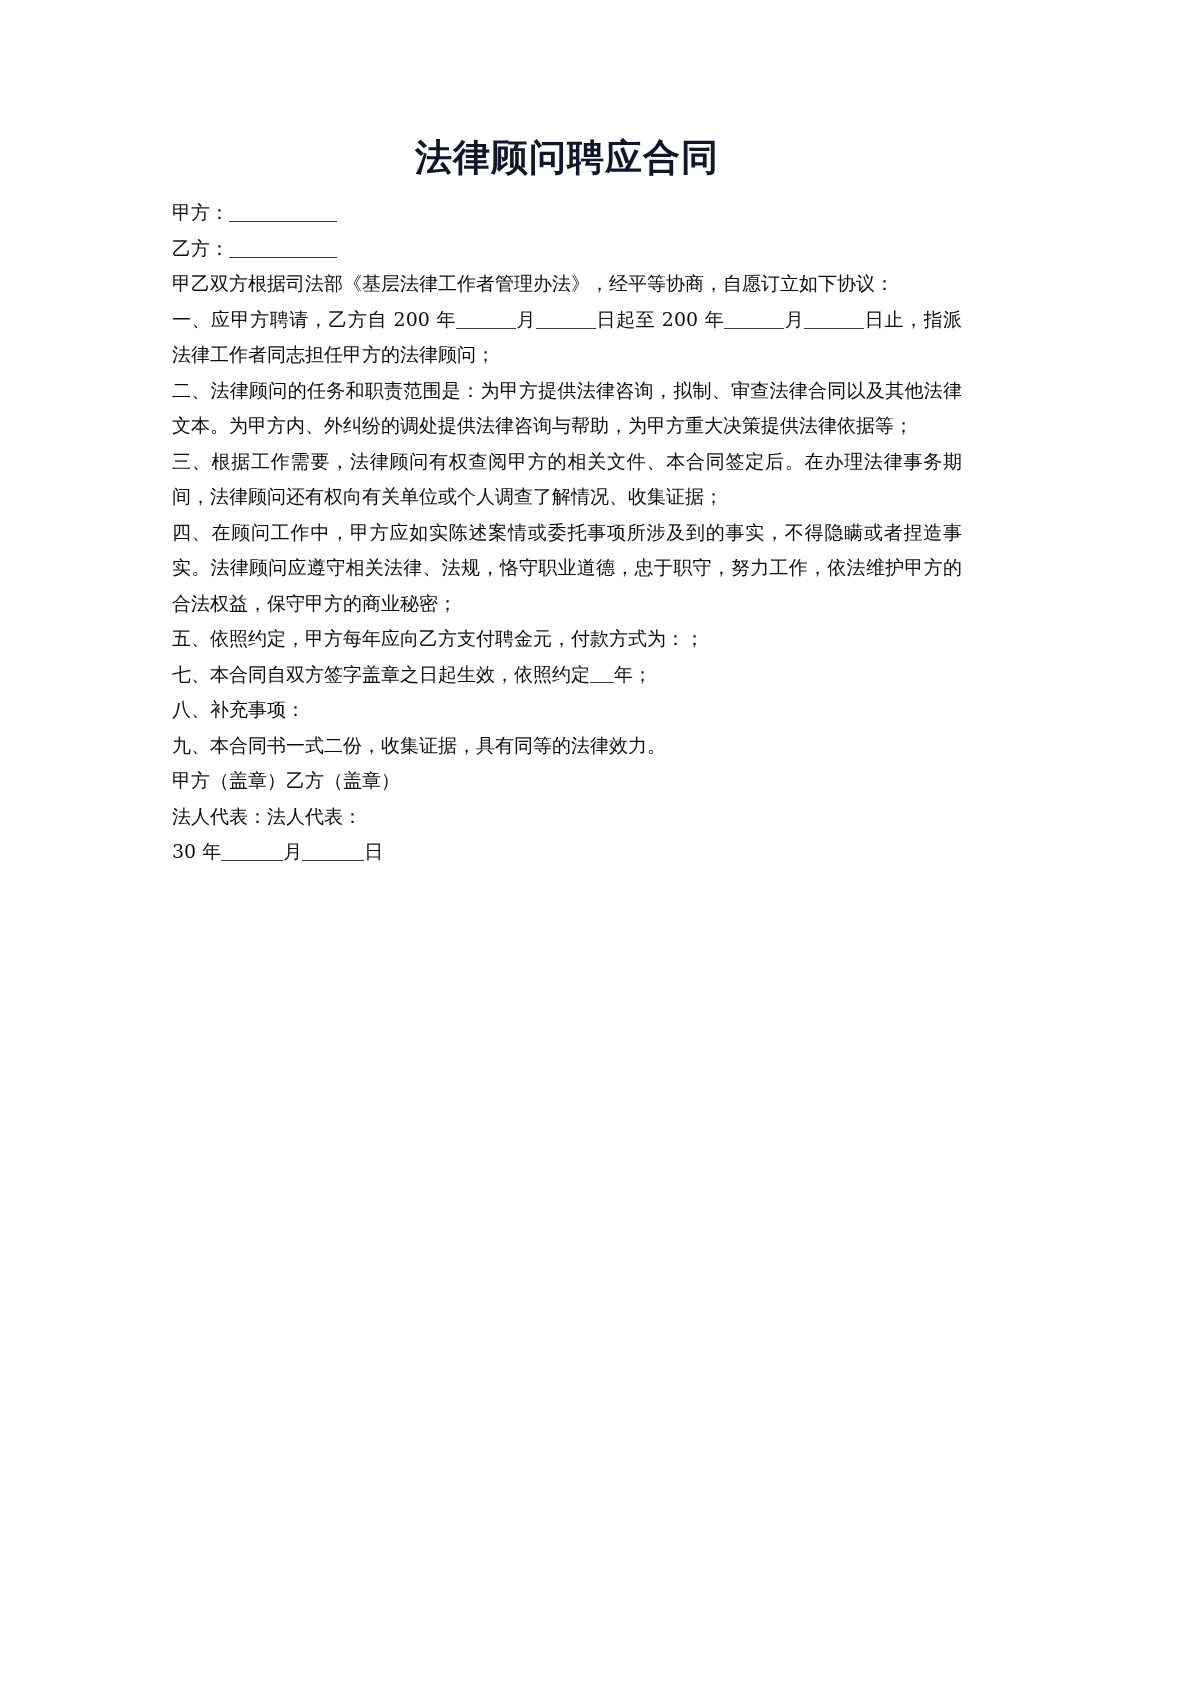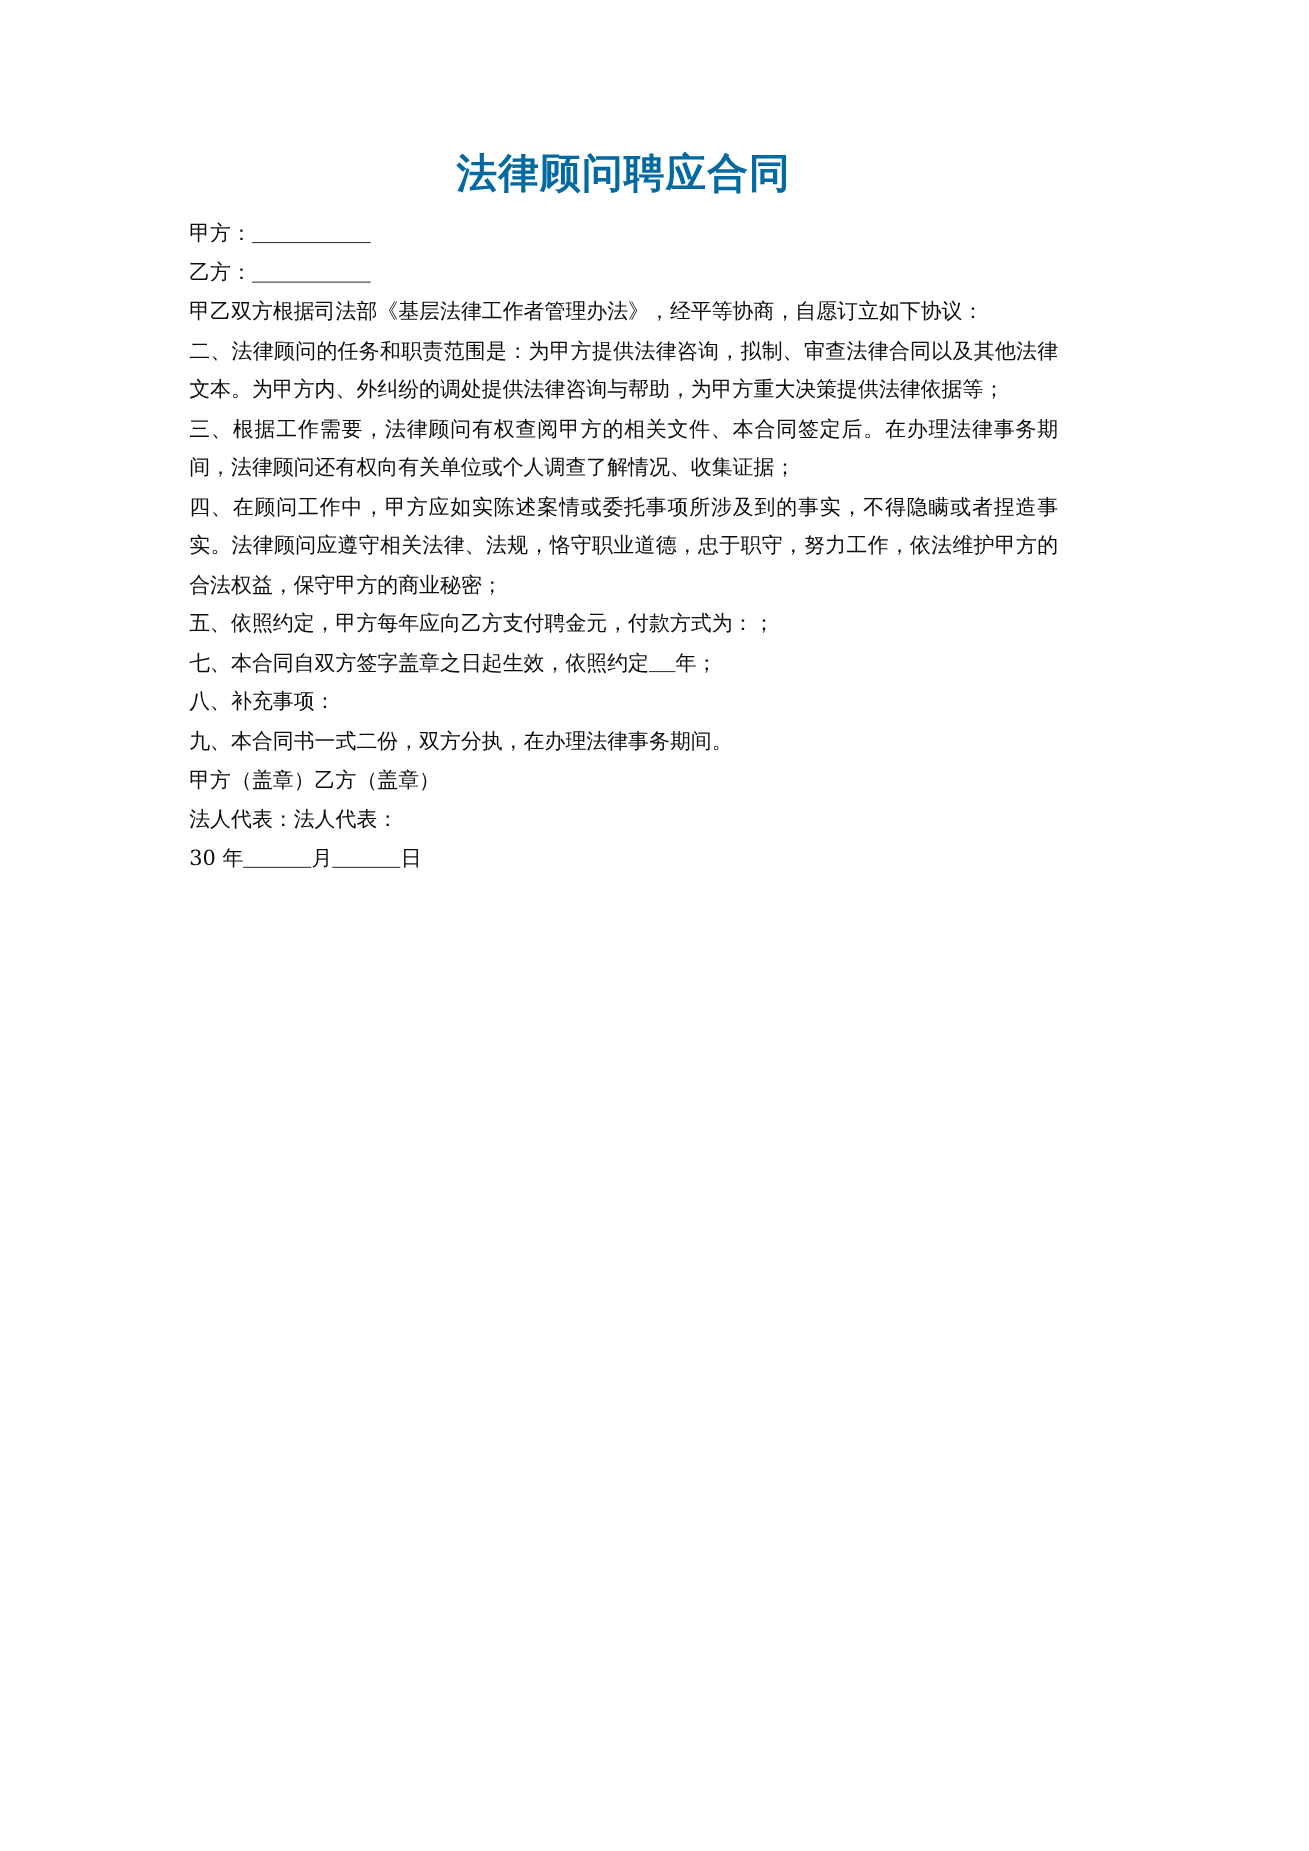--- a/index.html
+++ b/index.html
@@ -31,21 +31,21 @@
   }
 
   .doc-title {
     font-family: "DejaVu Sans", "Liberation Sans", sans-serif;
     font-weight: bold;
     font-size: 37px;
     line-height: 1.25;
     text-align: center;
     letter-spacing: 1px;
     margin: 0 0 14px 0;
-    color: #0369a1;
+    color: #0f172a;
   }
 
   .para {
     font-size: 19px;
     line-height: 35.5px;
     text-align: justify;
     text-justify: inter-ideograph;
     margin: 0;
     color: #0d0d0d;
     white-space: pre-wrap;
@@ -76,35 +76,36 @@
   <div class="doc-body">
 
     <h1 class="doc-title">法律顾问聘应合同</h1>
 
     <p class="para nowrap-line"><span>甲方：</span><span class="blank blank-party"></span></p>
 
     <p class="para nowrap-line"><span>乙方：</span><span class="blank blank-party"></span></p>
 
     <p class="para">甲乙双方根据司法部《基层法律工作者管理办法》，经平等协商，自愿订立如下协议：</p>
 
+    <p class="para"><span>一、应甲方聘请，乙方自 200 年</span><span class="blank blank-date"></span><span>月</span><span class="blank blank-date"></span><span>日起至 200 年</span><span class="blank blank-date"></span><span>月</span><span class="blank blank-date"></span><span>日止，指派法律工作者同志担任甲方的法律顾问；</span></p>
 
     <p class="para">二、法律顾问的任务和职责范围是：为甲方提供法律咨询，拟制、审查法律合同以及其他法律文本。为甲方内、外纠纷的调处提供法律咨询与帮助，为甲方重大决策提供法律依据等；</p>
 
     <p class="para">三、根据工作需要，法律顾问有权查阅甲方的相关文件、本合同签定后。在办理法律事务期间，法律顾问还有权向有关单位或个人调查了解情况、收集证据；</p>
 
     <p class="para">四、在顾问工作中，甲方应如实陈述案情或委托事项所涉及到的事实，不得隐瞒或者捏造事实。法律顾问应遵守相关法律、法规，恪守职业道德，忠于职守，努力工作，依法维护甲方的合法权益，保守甲方的商业秘密；</p>
 
     <p class="para">五、依照约定，甲方每年应向乙方支付聘金元，付款方式为：；</p>
 
 
     <p class="para nowrap-line"><span>七、本合同自双方签字盖章之日起生效，依照约定</span><span class="blank blank-short"></span><span>年；</span></p>
 
     <p class="para">八、补充事项：</p>
 
-    <p class="para">九、本合同书一式二份，双方分执，在办理法律事务期间。</p>
+    <p class="para">九、本合同书一式二份，收集证据，具有同等的法律效力。</p>
 
     <p class="para sig-line">甲方（盖章）乙方（盖章）</p>
 
     <p class="para sig-line">法人代表：法人代表：</p>
 
     <p class="para sig-line nowrap-line"><span>30 年</span><span class="blank blank-date2"></span><span>月</span><span class="blank blank-date2"></span><span>日</span></p>
 
   </div>
 </div>
 

